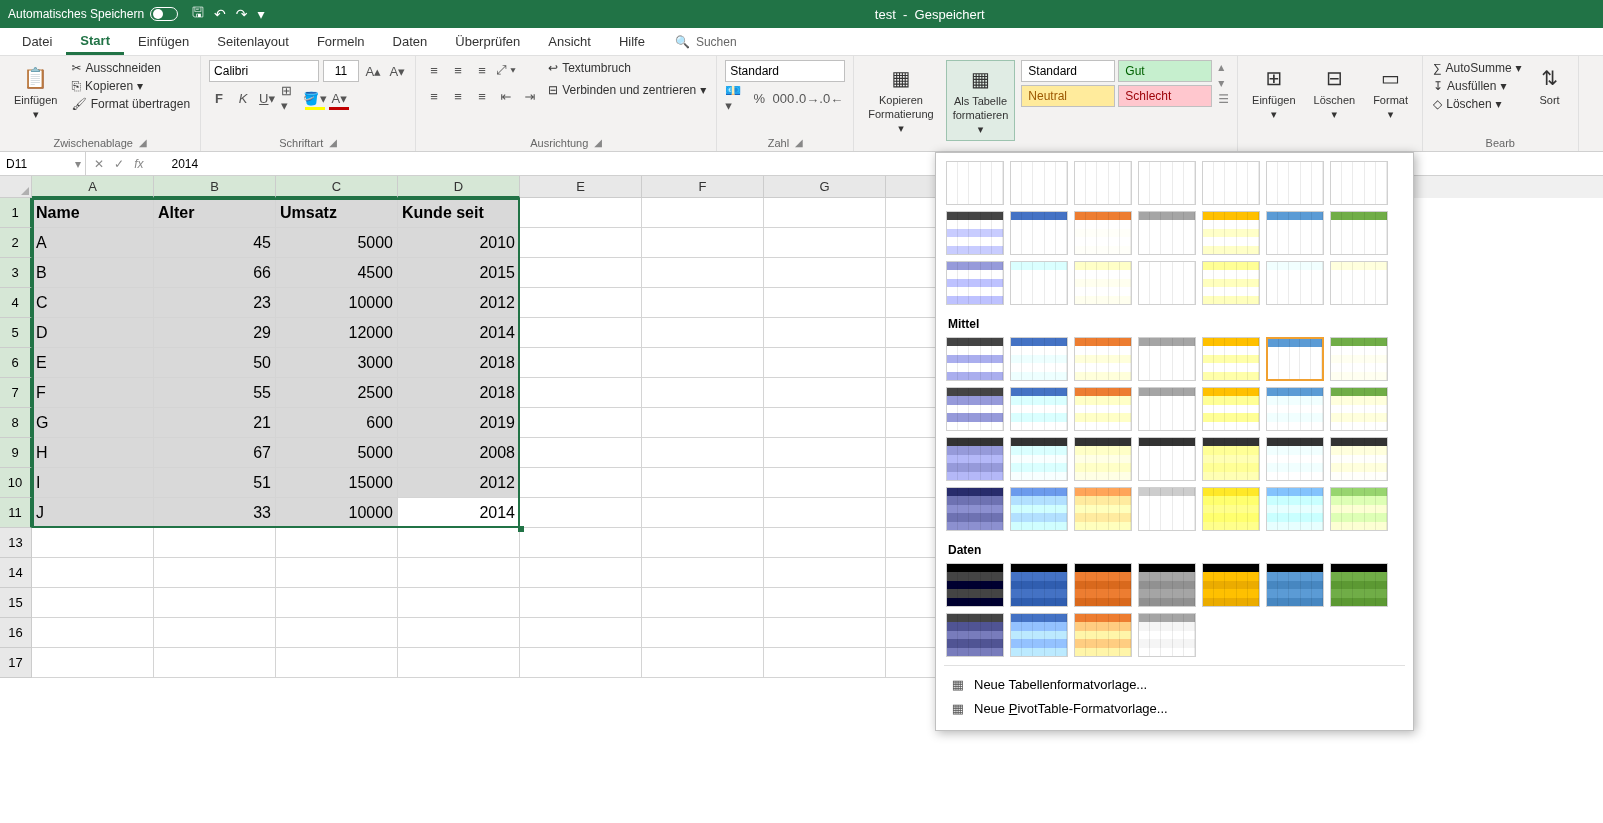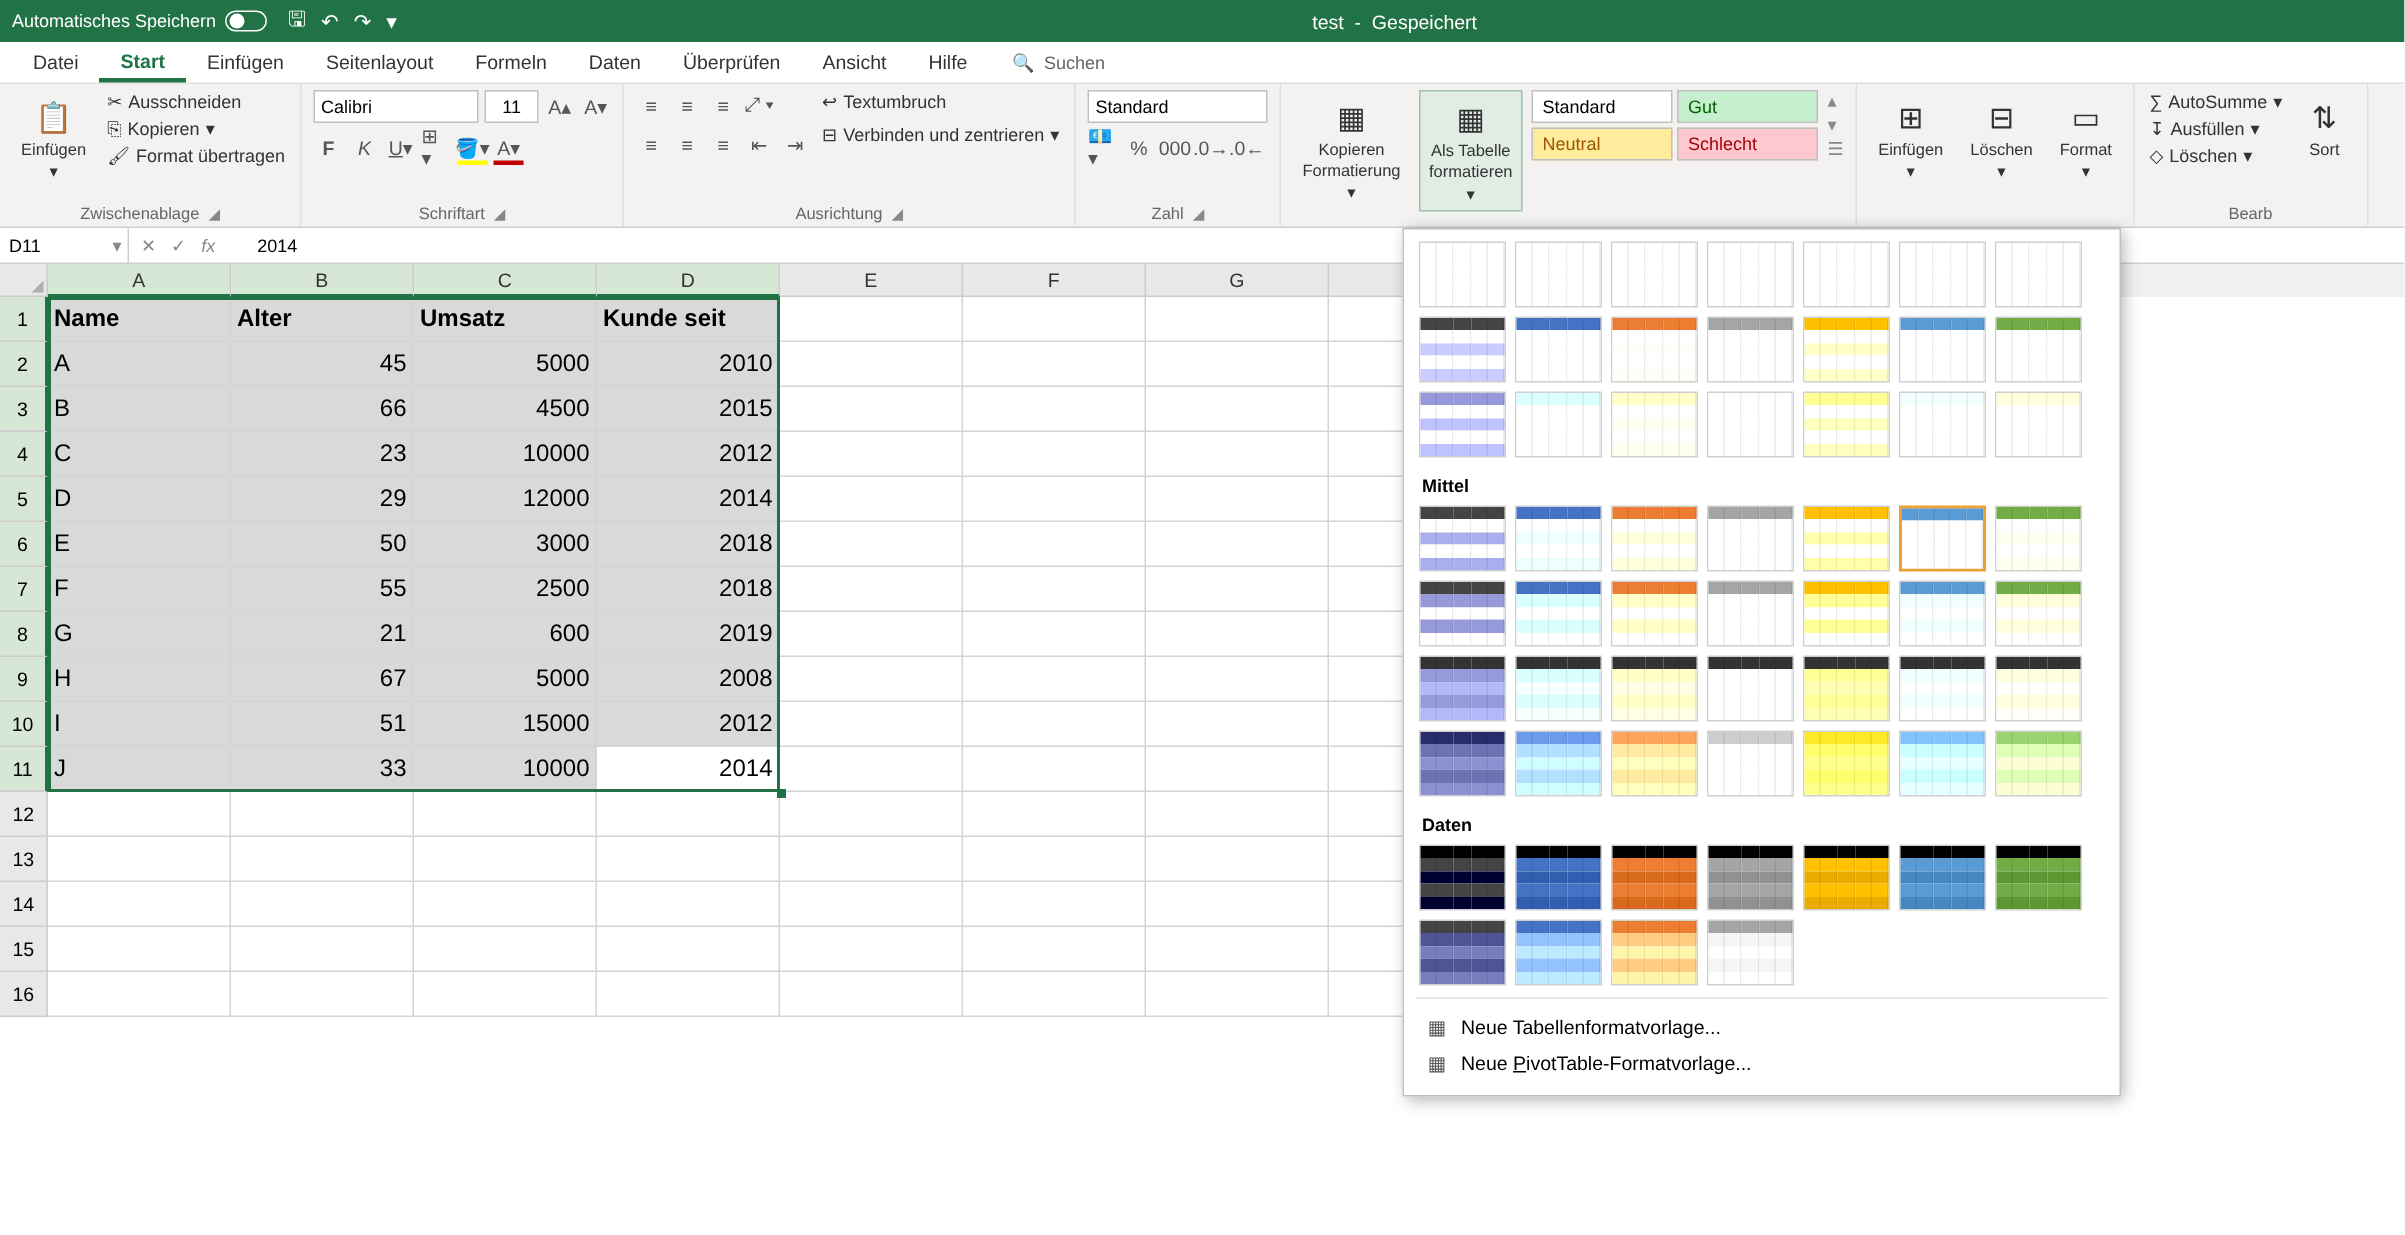--- a/index.html
+++ b/index.html
@@ -430,32 +430,20 @@
         <div class="cell sel num">33</div>
         <div class="cell sel num">10000</div>
         <div class="cell sel num" style="background: rgb(255, 255, 255);">2014</div>
         <div class="cell"></div>
         <div class="cell"></div>
         <div class="cell"></div>
         <div class="cell"></div>
         <div class="cell"></div>
       </div>
       <div class="row">
-        <div class="rh">12</div>
-        <div class="cell"></div>
-        <div class="cell"></div>
-        <div class="cell"></div>
-        <div class="cell"></div>
-        <div class="cell"></div>
-        <div class="cell"></div>
-        <div class="cell"></div>
-        <div class="cell"></div>
-        <div class="cell"></div>
-      </div>
-      <div class="row">
         <div class="rh">13</div>
         <div class="cell"></div>
         <div class="cell"></div>
         <div class="cell"></div>
         <div class="cell"></div>
         <div class="cell"></div>
         <div class="cell"></div>
         <div class="cell"></div>
         <div class="cell"></div>
         <div class="cell"></div>
@@ -479,20 +467,32 @@
         <div class="cell"></div>
         <div class="cell"></div>
         <div class="cell"></div>
         <div class="cell"></div>
         <div class="cell"></div>
         <div class="cell"></div>
         <div class="cell"></div>
       </div>
       <div class="row">
         <div class="rh">16</div>
+        <div class="cell"></div>
+        <div class="cell"></div>
+        <div class="cell"></div>
+        <div class="cell"></div>
+        <div class="cell"></div>
+        <div class="cell"></div>
+        <div class="cell"></div>
+        <div class="cell"></div>
+        <div class="cell"></div>
+      </div>
+      <div class="row">
+        <div class="rh">17</div>
         <div class="cell"></div>
         <div class="cell"></div>
         <div class="cell"></div>
         <div class="cell"></div>
         <div class="cell"></div>
         <div class="cell"></div>
         <div class="cell"></div>
         <div class="cell"></div>
         <div class="cell"></div>
       </div>

